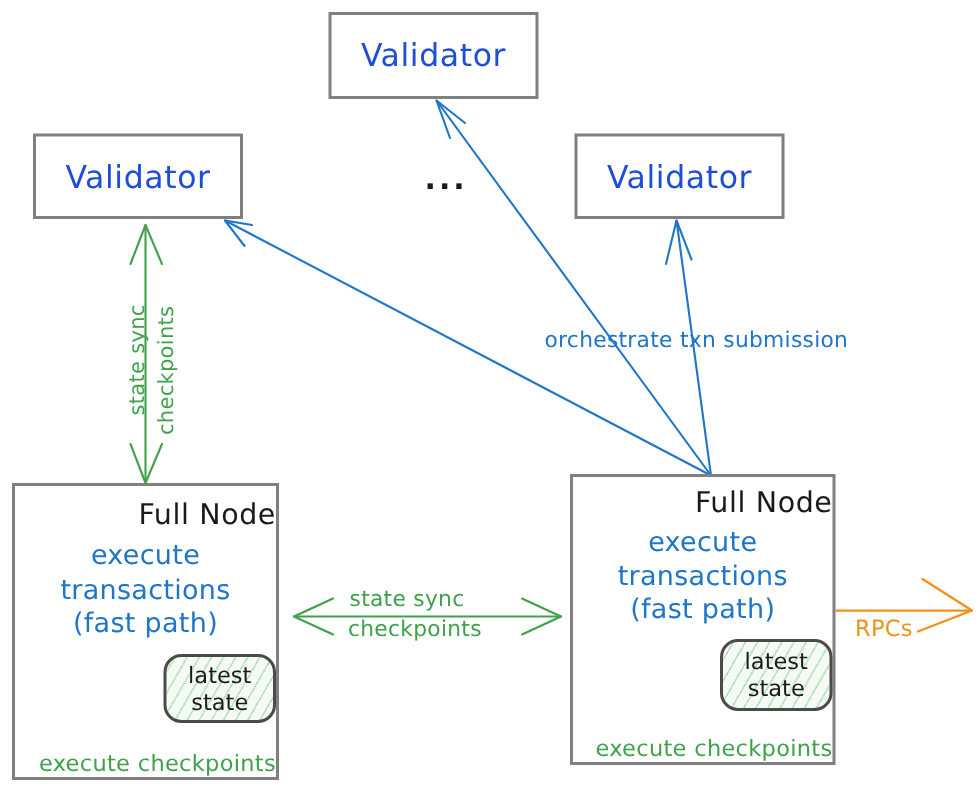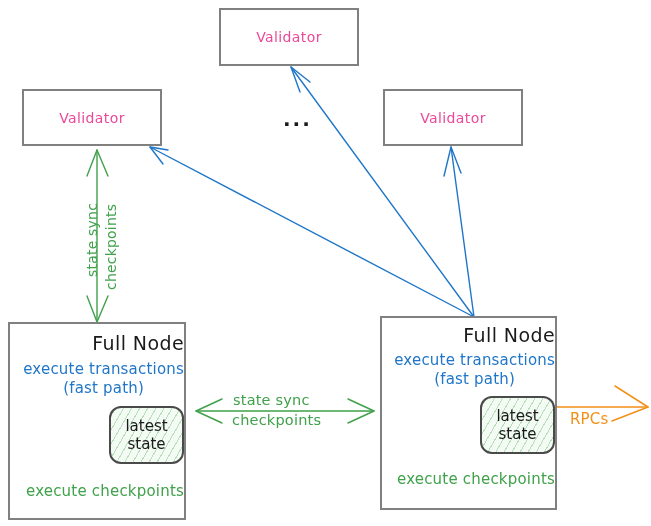--- a/index.html
+++ b/index.html
@@ -33,36 +33,36 @@
     background: #ffffff;
     border: 2px solid #808080;
   }
   .validator-box {
     display: flex;
     align-items: center;
     justify-content: center;
   }
   .validator-label {
     font-family: "DejaVu Sans", sans-serif;
-    font-size: 14px;
-    color: #ec4899;
+    font-size: 21px;
+    color: #1d4ed8;
     letter-spacing: 0.4px;
   }
   .fullnode-box {
     display: flex;
     flex-direction: column;
     align-items: flex-end;
   }
   .fn-title {
     font-size: 19px;
     color: #1a1a1a;
     letter-spacing: 0.4px;
   }
   .fn-exec {
-    font-size: 15px;
+    font-size: 18px;
     color: #1f76c8;
     text-align: center;
     line-height: 1.25;
     letter-spacing: 0.2px;
   }
   .fn-ckpt {
     font-size: 15px;
     color: #3fa14a;
     text-align: center;
     letter-spacing: 0.2px;
@@ -186,20 +186,21 @@
       <div>execute transactions</div>
       <div>(fast path)</div>
     </div>
     <div class="state-box" style="margin-top:7px; width:75px; height:58px;">
       <div>latest</div>
       <div>state</div>
     </div>
     <div class="fn-ckpt" style="margin-top:16px;">execute checkpoints</div>
   </div>
 
+  <div class="edge-label lbl-blue" style="left:363px; top:219px;">orchestrate txn submission</div>
 
   <div class="vert-label" style="left:84px; top:277px;">state sync</div>
   <div class="vert-label" style="left:103px; top:290px;">checkpoints</div>
 
   <div class="edge-label lbl-green" style="left:233px; top:392px;">state sync</div>
   <div class="edge-label lbl-green" style="left:232px; top:412px;">checkpoints</div>
 
   <div class="edge-label lbl-orange" style="left:570px; top:378px; font-size:15px;">RPCs</div>
 
 </div>

